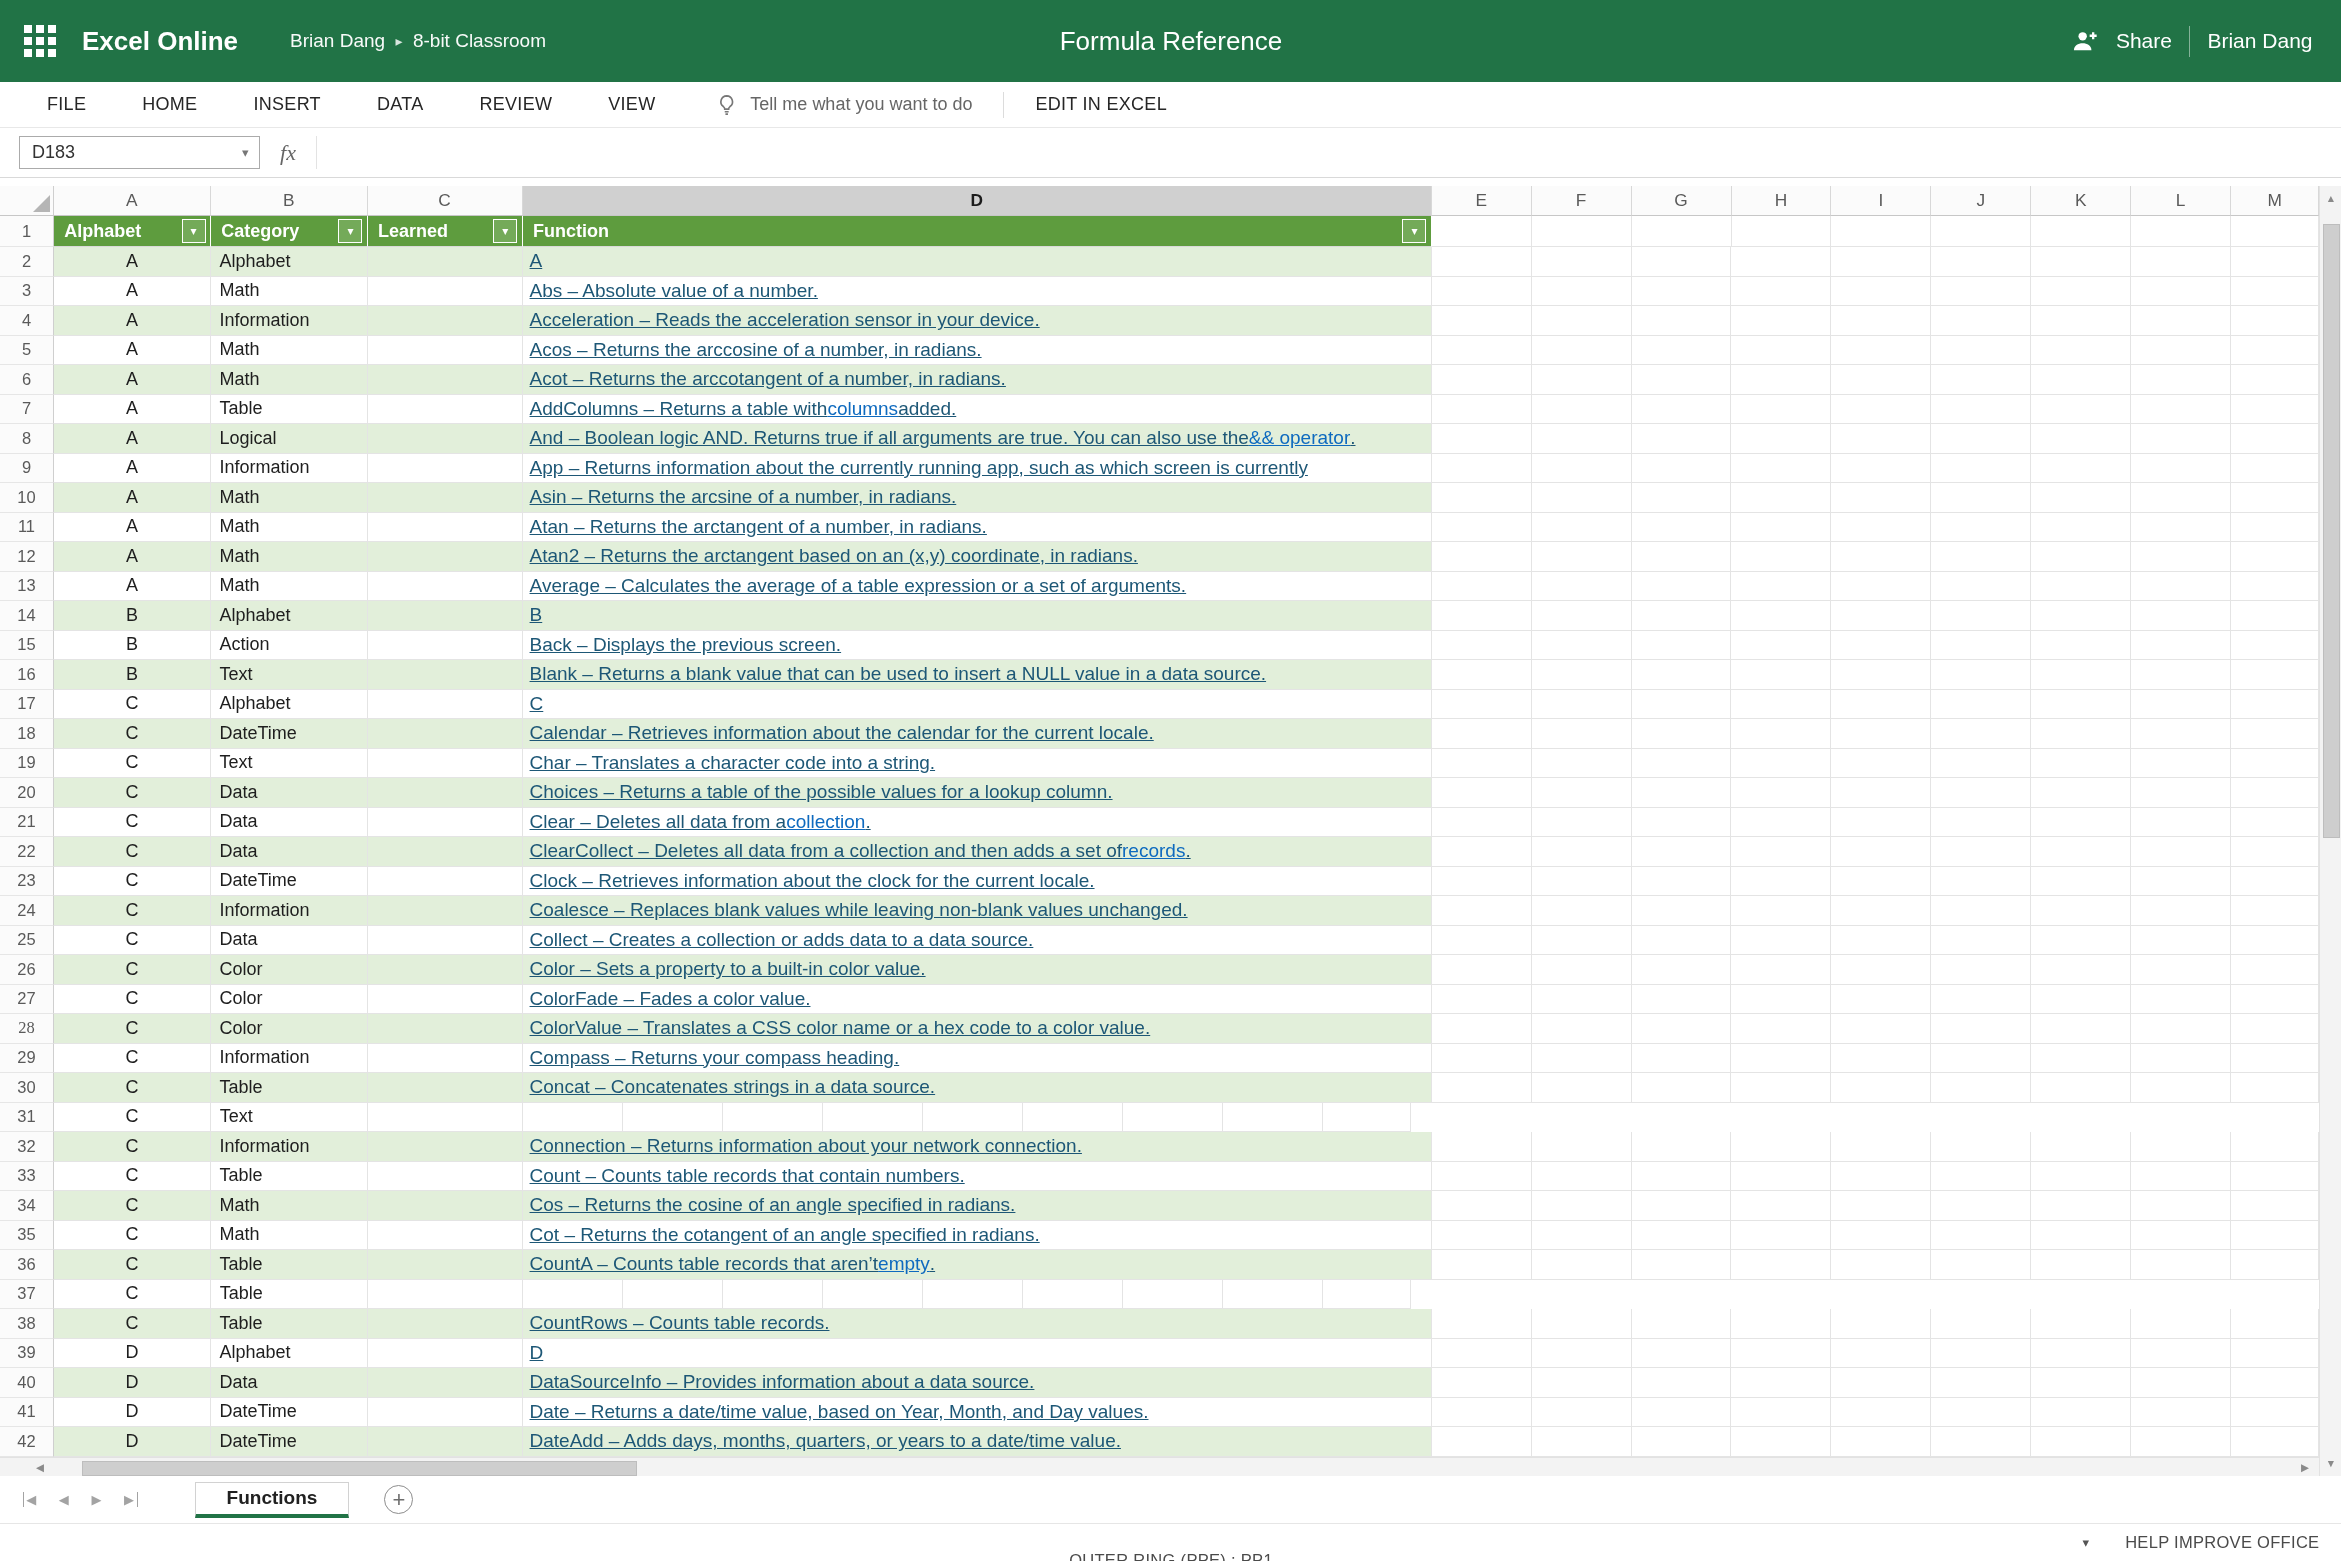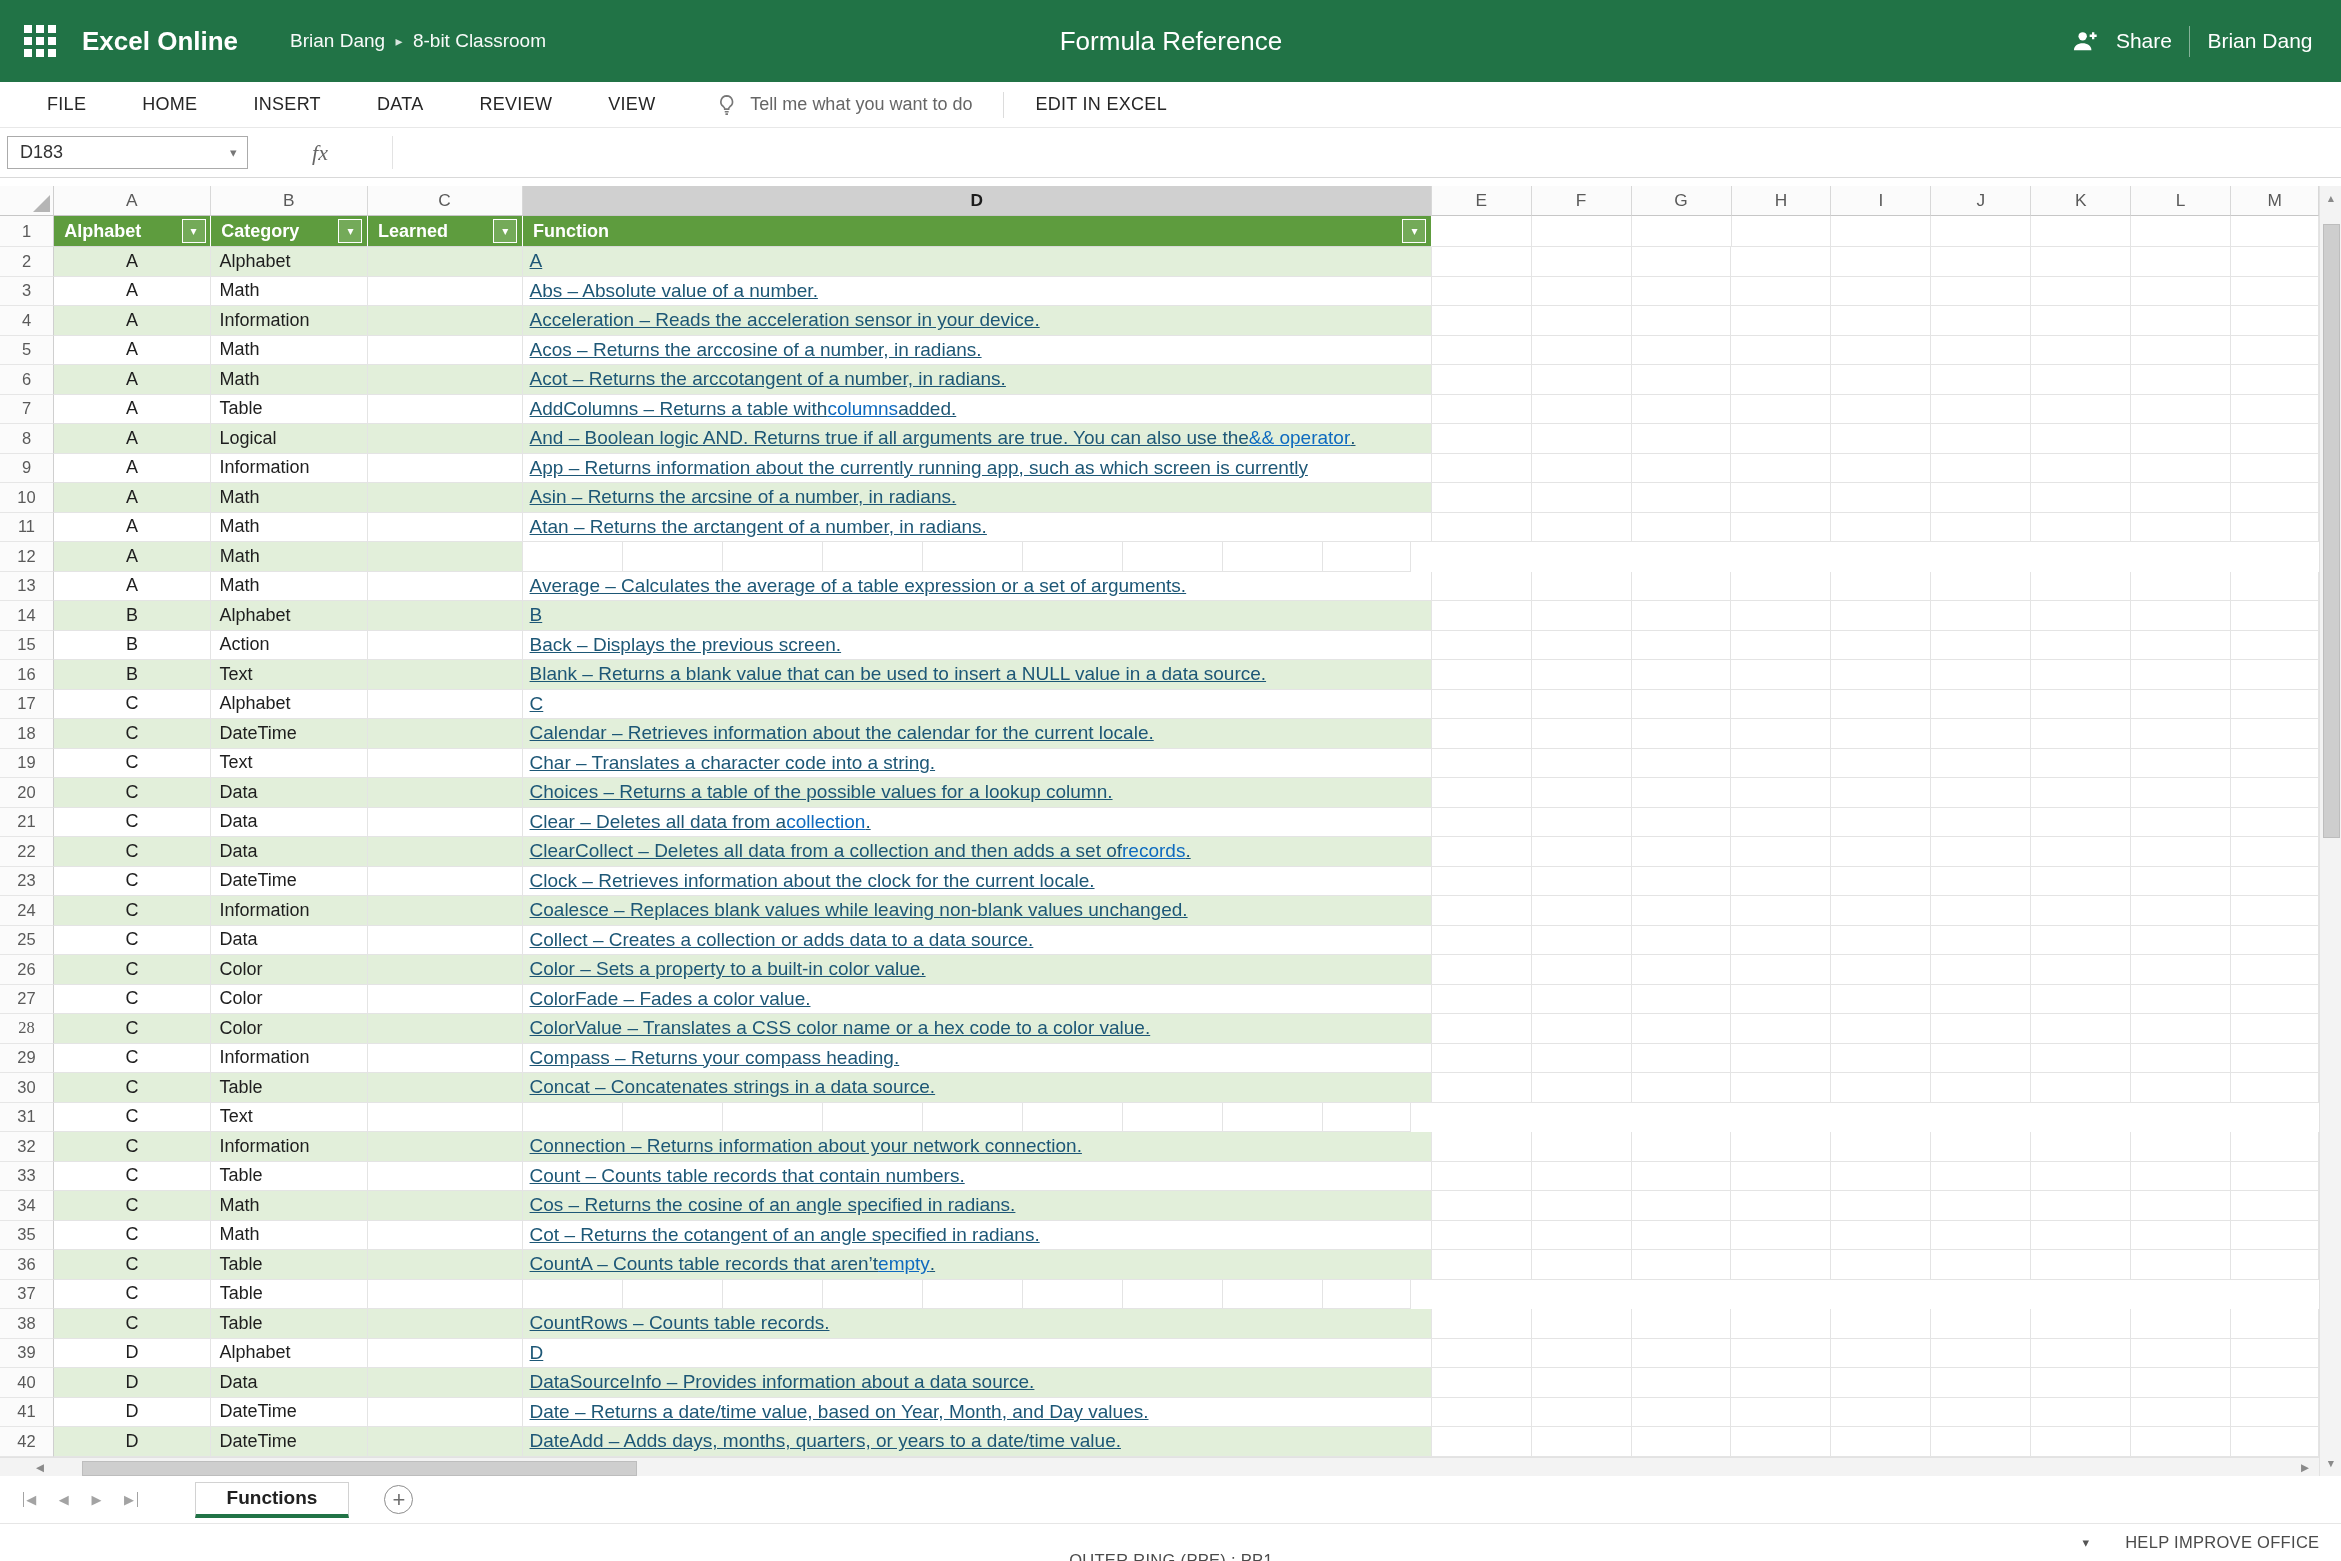--- a/index.html
+++ b/index.html
@@ -17,21 +17,21 @@
   .crumb-sep{font-size:14px;opacity:.85;}
   .doc-title{position:absolute;left:50%;transform:translateX(-50%);font-size:26px;font-weight:400;}
   .topbar-right{margin-left:auto;display:flex;align-items:center;gap:17.3px;margin-right:29.5px;font-size:21px;}
   .tb-divider{width:0.9px;height:31px;background:rgba(255,255,255,.45);}
   
   .menubar{height:45px;display:flex;align-items:center;padding-left:47px;font-size:18px;color:#262626;border-bottom:0.9px solid #e8e8e8;background:#fff;}
   .menu-item{margin-right:56px;letter-spacing:0.3px;cursor:default;}
   .tellme{display:flex;align-items:center;gap:12px;color:#666;margin-left:3.5px;}
   .menu-sep{width:0.9px;height:26px;background:#dcdcdc;margin:0 31px;}
   
-  .formulabar{height:49px;display:flex;align-items:center;background:#fff;border-bottom:0.9px solid #d9d9d9;padding-left:7px;gap:44px;}
+  .formulabar{height:49px;display:flex;align-items:center;background:#fff;border-bottom:0.9px solid #d9d9d9;padding-left:19px;}
   .namebox{width:241px;height:33px;border:0.9px solid #ababab;display:flex;align-items:center;padding-left:12px;font-size:18px;color:#333;background:#fff;box-sizing:border-box;}
   .nb-caret{margin-left:auto;padding:0 10.4px;color:#777;font-size:13px;}
   .fx{width:56px;text-align:center;font-style:italic;font-family:"Liberation Serif",serif;font-size:22px;color:#666;}
   .formula-input{flex:1;height:33px;border-left:0.9px solid #e3e3e3;display:flex;align-items:center;padding-left:12px;font-size:18px;color:#333;}
   
   .sheet{position:absolute;top:186px;left:0;width:2319px;}
   .col-letters{display:flex;height:30px;}
   .corner{width:54px;position:relative;background:#fbfbfb;border-right:0.9px solid #cfcfcf;border-bottom:0.9px solid #c7c7c7;box-sizing:border-box;}
   .corner-tri{position:absolute;right:2.6px;bottom:2.6px;width:0;height:0;border-left:17.3px solid transparent;border-bottom:17.3px solid #b5b5b5;}
   .colh{height:30px;line-height:29.5px;text-align:center;font-size:17.3px;color:#5a5a5a;background:#fbfbfb;border-right:0.9px solid #d8d8d8;border-bottom:0.9px solid #c7c7c7;box-sizing:border-box;}
@@ -371,20 +371,23 @@
         <div class="cell" style="width: 100px;"></div>
         <div class="cell" style="width: 100px;"></div>
         <div class="cell" style="width: 100px;"></div>
         <div class="cell" style="width: 88px;"></div>
       </div>
       <div class="grow drow band">
         <div class="rowh" style="width: 54px;">12</div>
         <div class="cell a-cell" style="width: 157px;">A</div>
         <div class="cell b-cell" style="width: 157px;">Math</div>
         <div class="cell c-cell" style="width: 155px;"></div>
+        <div class="cell d-cell" style="width: 910px;">
+          <div class="seg">Atan2 – Returns the arctangent based on an (x,y) coordinate, in radians.</div>
+        </div>
         <div class="cell" style="width: 100px;"></div>
         <div class="cell" style="width: 100px;"></div>
         <div class="cell" style="width: 100px;"></div>
         <div class="cell" style="width: 100px;"></div>
         <div class="cell" style="width: 100px;"></div>
         <div class="cell" style="width: 100px;"></div>
         <div class="cell" style="width: 100px;"></div>
         <div class="cell" style="width: 100px;"></div>
         <div class="cell" style="width: 88px;"></div>
       </div>

